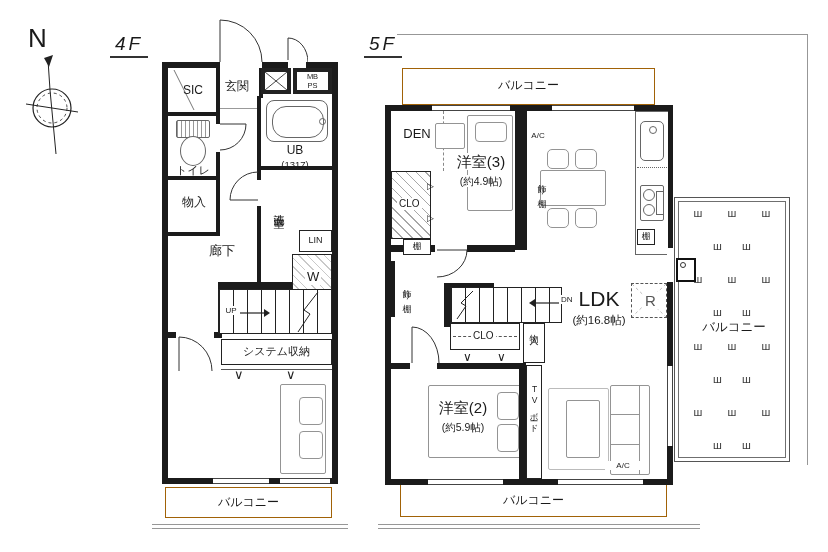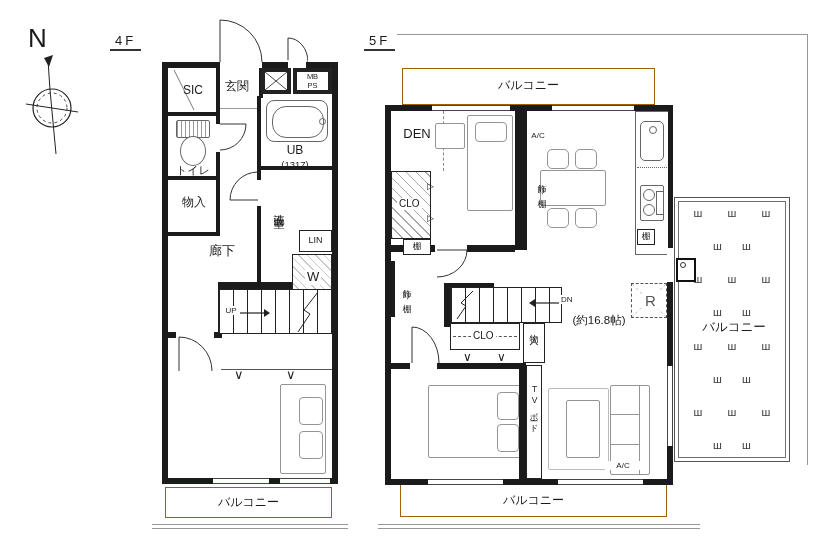--- a/index.html
+++ b/index.html
@@ -15,21 +15,21 @@
   .furn{position:absolute;border:1px solid #949494;background:#fff;border-radius:2px;box-sizing:border-box;z-index:1;}
   .thin{position:absolute;border:1px solid #a16207;background:#fff;box-sizing:border-box;padding-left:36px;}
   .door{position:absolute;z-index:4;}
   .winh{position:absolute;background:#fff;border-top:1px solid #444;border-bottom:1px solid #444;box-sizing:border-box;z-index:6;}
   .winv{position:absolute;background:#fff;border-left:1px solid #444;border-right:1px solid #444;box-sizing:border-box;z-index:6;}
   .gap{position:absolute;background:#fff;z-index:6;}
   .hatch{background-image:repeating-linear-gradient(45deg,#a8a8a8 0 1px,transparent 1px 7px);}
   .hatchlite{background-image:repeating-linear-gradient(45deg,#c9c9c9 0 1px,transparent 1px 6px);}
   .stairs{position:absolute;border:1px solid #222;background-image:repeating-linear-gradient(90deg,#222 0 1px,#fff 1px 14px);background-color:#fff;box-sizing:border-box;z-index:2;}
   .dashbox{position:absolute;border:1.5px dashed #555;background:#fff;box-sizing:border-box;z-index:2;margin-top:32px;}
-  .title{position:absolute;font-size:13px;letter-spacing:3px;border-bottom:2px solid #333;padding:0 5px 1px;z-index:3;}
+  .title{position:absolute;font-size:19px;letter-spacing:3px;border-bottom:2px solid #333;padding:0 5px 1px;z-index:3;font-style:italic;}
   .vee{position:absolute;color:#222;font-size:13px;line-height:1;z-index:3;}
   .grass-pattern{position:absolute;inset:10px 6px;display:flex;flex-direction:column;justify-content:space-between;z-index:1;}
   .grass-row{display:flex;justify-content:space-around;font-size:11px;color:#3a3a3a;line-height:1;}
   .grass-row:nth-child(even){padding:0 22px;}
   .rb-inner{position:absolute;inset:3px;border:1px solid #6f6f6f;}
   .outline{position:absolute;border-top:1px solid #979797;border-right:1px solid #979797;z-index:0;}
   .dline{position:absolute;border-top:1px solid #979797;border-bottom:1px solid #979797;height:5px;box-sizing:border-box;z-index:0;}
 </style>
 </head>
 <body>
@@ -118,20 +118,23 @@
     <div class="stairs" style="left:50px;top:221px;width:114px;height:45px;"></div>
     <div class="lbl" style="left:53px;top:238px;width:20px;font-size:8px;background:#fff;">UP</div>
     <svg class="abs" style="left:72px;top:240px;z-index:3" width="30" height="10" viewBox="0 0 30 10">
       <line x1="0" y1="5" x2="24" y2="5" stroke="#222" stroke-width="1.2"></line>
       <polygon points="24,1 24,9 30,5" fill="#222"></polygon>
     </svg>
     <svg class="abs" style="left:128px;top:222px;z-index:3" width="26" height="44" viewBox="0 0 26 44">
       <polyline points="22,2 8,20 14,24 2,42" fill="none" stroke="#222" stroke-width="1"></polyline>
     </svg>
 
+    <div class="box" style="left:53px;top:271px;width:111px;height:26px;">
+      <div class="lbl" style="left:0;top:5px;width:100%;font-size:11px;">システム収納</div>
+    </div>
     <div class="abs" style="left:53px;top:301px;width:111px;height:1px;background:#555;z-index:2"></div>
     <div class="vee" style="left:66px;top:300px;">∨</div>
     <div class="vee" style="left:118px;top:300px;">∨</div>
 
     <div class="furn" style="left:112px;top:316px;width:46px;height:90px;">
       <div class="abs" style="left:18px;top:12px;width:22px;height:26px;border:1px solid #949494;border-radius:4px;"></div>
       <div class="abs" style="left:18px;top:46px;width:22px;height:26px;border:1px solid #949494;border-radius:4px;"></div>
     </div>
 
     <svg class="door" style="left:50px;top:54px;" width="30" height="30" viewBox="0 0 30 30">
@@ -186,20 +189,24 @@
     </div>
     <div class="lbl" style="left:36px;top:70px;font-size:9px;">▷</div>
     <div class="lbl" style="left:36px;top:102px;font-size:9px;">▷</div>
     <div class="box" style="left:12px;top:128px;width:28px;height:16px;">
       <div class="lbl" style="left:0;top:2px;width:100%;font-size:8.5px;">棚</div>
     </div>
 
     <div class="furn" style="left:76px;top:4px;width:46px;height:96px;">
       <div class="abs" style="left:7px;top:6px;width:30px;height:18px;border:1px solid #949494;border-radius:4px;"></div>
     </div>
+    <div class="lbl" style="left:50px;top:42px;width:80px;">
+      <span class="chip" style="font-size:15px;">洋室(3)</span><br>
+      <span class="chip" style="font-size:10.5px;">(約4.9帖)</span>
+    </div>
 
     <div class="lbl" style="left:134px;top:20px;width:26px;font-size:8px;">A/C</div>
     <div class="lbl v" style="left:137px;top:46px;width:18px;height:56px;font-size:9px;">飾り棚</div>
 
     <div class="furn" style="left:149px;top:59px;width:66px;height:36px;"></div>
     <div class="furn" style="left:156px;top:38px;width:22px;height:20px;border-radius:5px;"></div>
     <div class="furn" style="left:184px;top:38px;width:22px;height:20px;border-radius:5px;"></div>
     <div class="furn" style="left:156px;top:97px;width:22px;height:20px;border-radius:5px;"></div>
     <div class="furn" style="left:184px;top:97px;width:22px;height:20px;border-radius:5px;"></div>
 
@@ -234,35 +241,40 @@
     <div class="stairs" style="left:59px;top:176px;width:112px;height:36px;"></div>
     <svg class="abs" style="left:62px;top:178px;z-index:3" width="22" height="32" viewBox="0 0 22 32">
       <polyline points="20,2 8,14 13,17 4,30" fill="none" stroke="#222" stroke-width="1"></polyline>
     </svg>
     <svg class="abs" style="left:138px;top:187px;z-index:3" width="30" height="10" viewBox="0 0 30 10">
       <line x1="30" y1="5" x2="6" y2="5" stroke="#222" stroke-width="1.2"></line>
       <polygon points="6,1 6,9 0,5" fill="#222"></polygon>
     </svg>
     <div class="lbl chip" style="left:168px;top:184px;font-size:8px;">DN</div>
 
+    <div class="lbl" style="left:168px;top:176px;width:80px;font-size:21px;">LDK</div>
     <div class="lbl" style="left:158px;top:203px;width:100px;font-size:11.5px;">(約16.8帖)</div>
 
     <div class="box" style="left:59px;top:212px;width:70px;height:27px;">
       <div class="abs" style="left:2px;top:12px;right:2px;border-top:1px dashed #555;"></div>
       <div class="lbl chip" style="left:20px;top:6px;font-size:10px;">CLO</div>
     </div>
     <div class="vee" style="left:72px;top:240px;font-size:12px;">∨</div>
     <div class="vee" style="left:106px;top:240px;font-size:12px;">∨</div>
     <div class="box" style="left:132px;top:212px;width:22px;height:40px;">
       <div class="lbl v" style="left:5px;top:3px;font-size:9px;letter-spacing:1px;">物入</div>
     </div>
 
     <div class="furn" style="left:37px;top:274px;width:94px;height:73px;">
       <div class="abs" style="left:68px;top:6px;width:20px;height:26px;border:1px solid #949494;border-radius:4px;"></div>
       <div class="abs" style="left:68px;top:38px;width:20px;height:26px;border:1px solid #949494;border-radius:4px;"></div>
+    </div>
+    <div class="lbl" style="left:30px;top:288px;width:84px;">
+      <span class="chip" style="font-size:15px;">洋室(2)</span><br>
+      <span class="chip" style="font-size:10.5px;">(約5.9帖)</span>
     </div>
 
     <div class="box" style="left:135px;top:254px;width:16px;height:114px;border-width:1px;">
       <div class="lbl v" style="left:3px;top:18px;font-size:8.5px;letter-spacing:1px;">TVボード</div>
     </div>
 
     <div class="furn" style="left:157px;top:277px;width:61px;height:82px;border-color:#bbb;"></div>
     <div class="furn" style="left:175px;top:289px;width:34px;height:58px;"></div>
     <div class="furn" style="left:219px;top:274px;width:40px;height:90px;">
       <div class="abs" style="left:28px;top:0;width:1px;height:88px;background:#949494;"></div>

